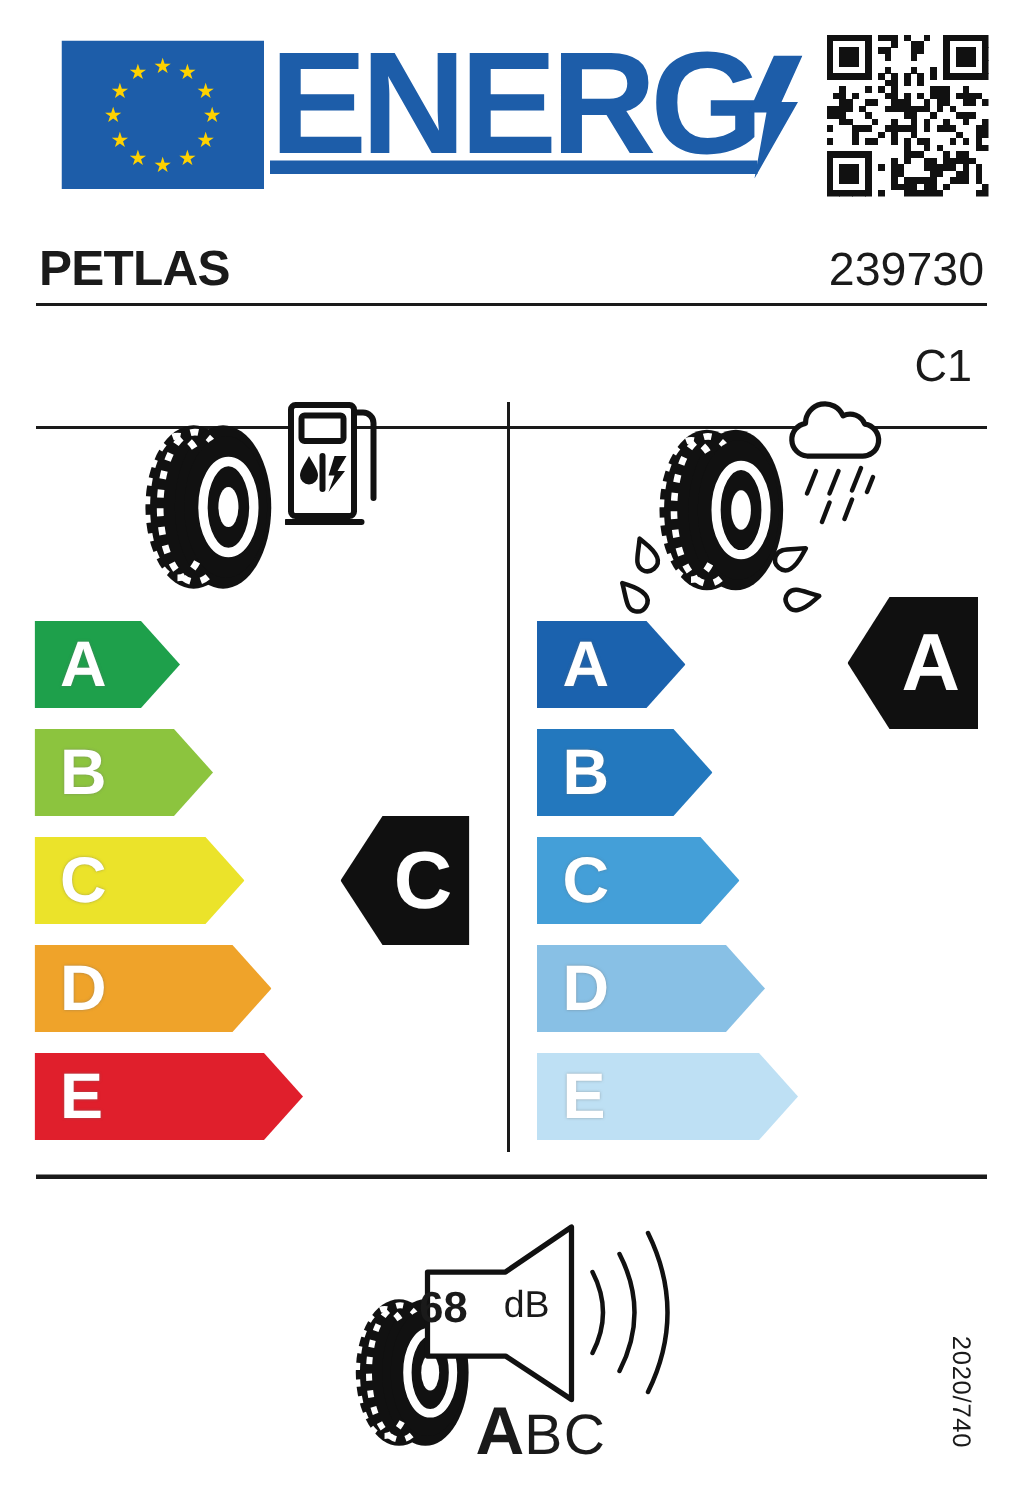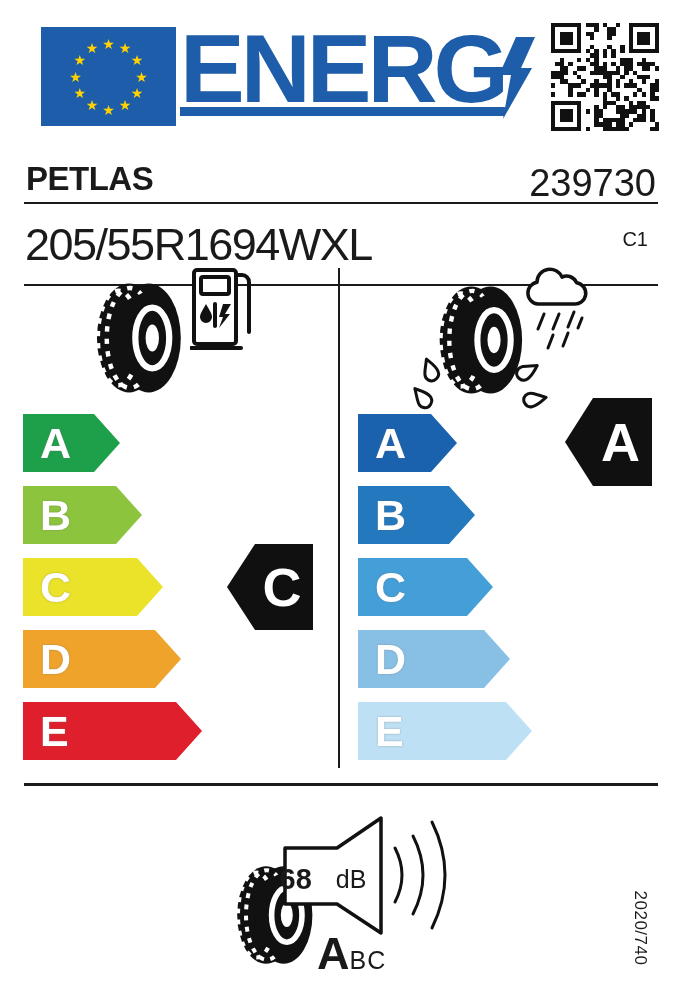--- a/index.html
+++ b/index.html
@@ -3,38 +3,38 @@
 <meta charset="utf-8">
 <style>
   html,body{margin:0;padding:0;background:#fff;}
   body{width:682px;height:1000px;font-family:"Liberation Sans",sans-serif;color:#1a1a1a;}
   .label{position:relative;width:682px;height:1000px;background:#fff;overflow:hidden;}
   .abs{position:absolute;}
 
   
   .energ{left:180px;top:26px;font-size:97px;font-weight:bold;letter-spacing:-4px;color:#1d5da9;line-height:86px;white-space:nowrap;text-decoration:underline;}
   .brand{left:26px;top:160px;font-size:33px;font-weight:bold;letter-spacing:-.5px;}
-  .code{right:26px;top:162px;font-size:38px;text-align:left;}
+  .code{right:26px;top:162px;font-size:31px;text-align:left;}
   .size{left:25px;top:219px;font-size:45px;letter-spacing:-1.5px;}
-  .tclass{right:34px;top:228px;font-size:20px;}
+  .tclass{right:34px;top:228px;font-size:30px;}
   .hrule{left:24px;width:634px;height:2px;background:#1a1a1a;}
   .vrule{left:338px;top:268px;width:2px;height:500px;background:#1a1a1a;}
 
   
   .rating-bar{position:absolute;height:58px;box-sizing:border-box;display:flex;align-items:center;padding-left:17px;color:#fff;font-size:43px;font-weight:bold;clip-path:polygon(0 0,calc(100% - 26px) 0,100% 50%,calc(100% - 26px) 100%,0 100%);}
   .rating-bar span{text-shadow:0 0 2px rgba(110,110,110,.55);}
   .indicator{position:absolute;background:#101010;color:#fff;font-weight:bold;font-size:54px;display:flex;align-items:center;justify-content:center;padding-left:24px;box-sizing:border-box;clip-path:polygon(28px 0,100% 0,100% 100%,28px 100%,0 50%);}
 
   
-  .db-box{left:287px;top:856px;width:72px;height:46px;display:flex;align-items:center;justify-content:center;gap:24px;}
+  .db-box{left:287px;top:856px;width:72px;height:46px;display:flex;align-items:flex-start;justify-content:center;gap:24px;}
   .db-box .val{font-size:29px;font-weight:bold;}
   .db-box .unit{font-size:25px;}
   .noise-class{left:317px;top:928px;display:flex;align-items:baseline;}
   .noise-class .big{font-size:45px;font-weight:bold;}
-  .noise-class .small{font-size:25px;letter-spacing:1px;}
+  .noise-class .small{font-size:38px;letter-spacing:1px;}
 
   .regulation{left:640px;top:928px;transform:translate(-50%,-50%) rotate(90deg);font-size:17px;white-space:nowrap;letter-spacing:.5px;}
 </style>
 </head>
 <body>
 
 <div class="label">
 
   <svg class="abs" style="left:41px;top:27px;" width="135" height="99">
     <rect x="0" y="0" width="135" height="99" fill="#1d5da9"></rect>
@@ -349,21 +349,20 @@
       <rect x="15" y="24" width="1.02" height="1.02" fill="#111"></rect>
       <rect x="16" y="24" width="1.02" height="1.02" fill="#111"></rect>
       <rect x="17" y="24" width="1.02" height="1.02" fill="#111"></rect>
       <rect x="23" y="24" width="1.02" height="1.02" fill="#111"></rect>
       <rect x="24" y="24" width="1.02" height="1.02" fill="#111"></rect>
     </svg>
 
   <div class="abs brand">PETLAS</div>
   <div class="abs code">239730</div>
   <div class="abs hrule" style="top:202px;"></div>
-  <div class="abs size">205/55R1694WXL</div>
   <div class="abs tclass">C1</div>
   <div class="abs hrule" style="top:284px;"></div>
   <div class="abs vrule"></div>
   <div class="abs hrule" style="top:783px;height:3px;"></div>
 
   <svg class="abs" style="left:93px;top:280px;" width="90" height="116" viewBox="0 0 100 130">
     <use href="#tyre"></use>
   </svg>
 
   <svg class="abs" style="left:190px;top:262px;" width="64" height="90" viewBox="0 0 64 90">

